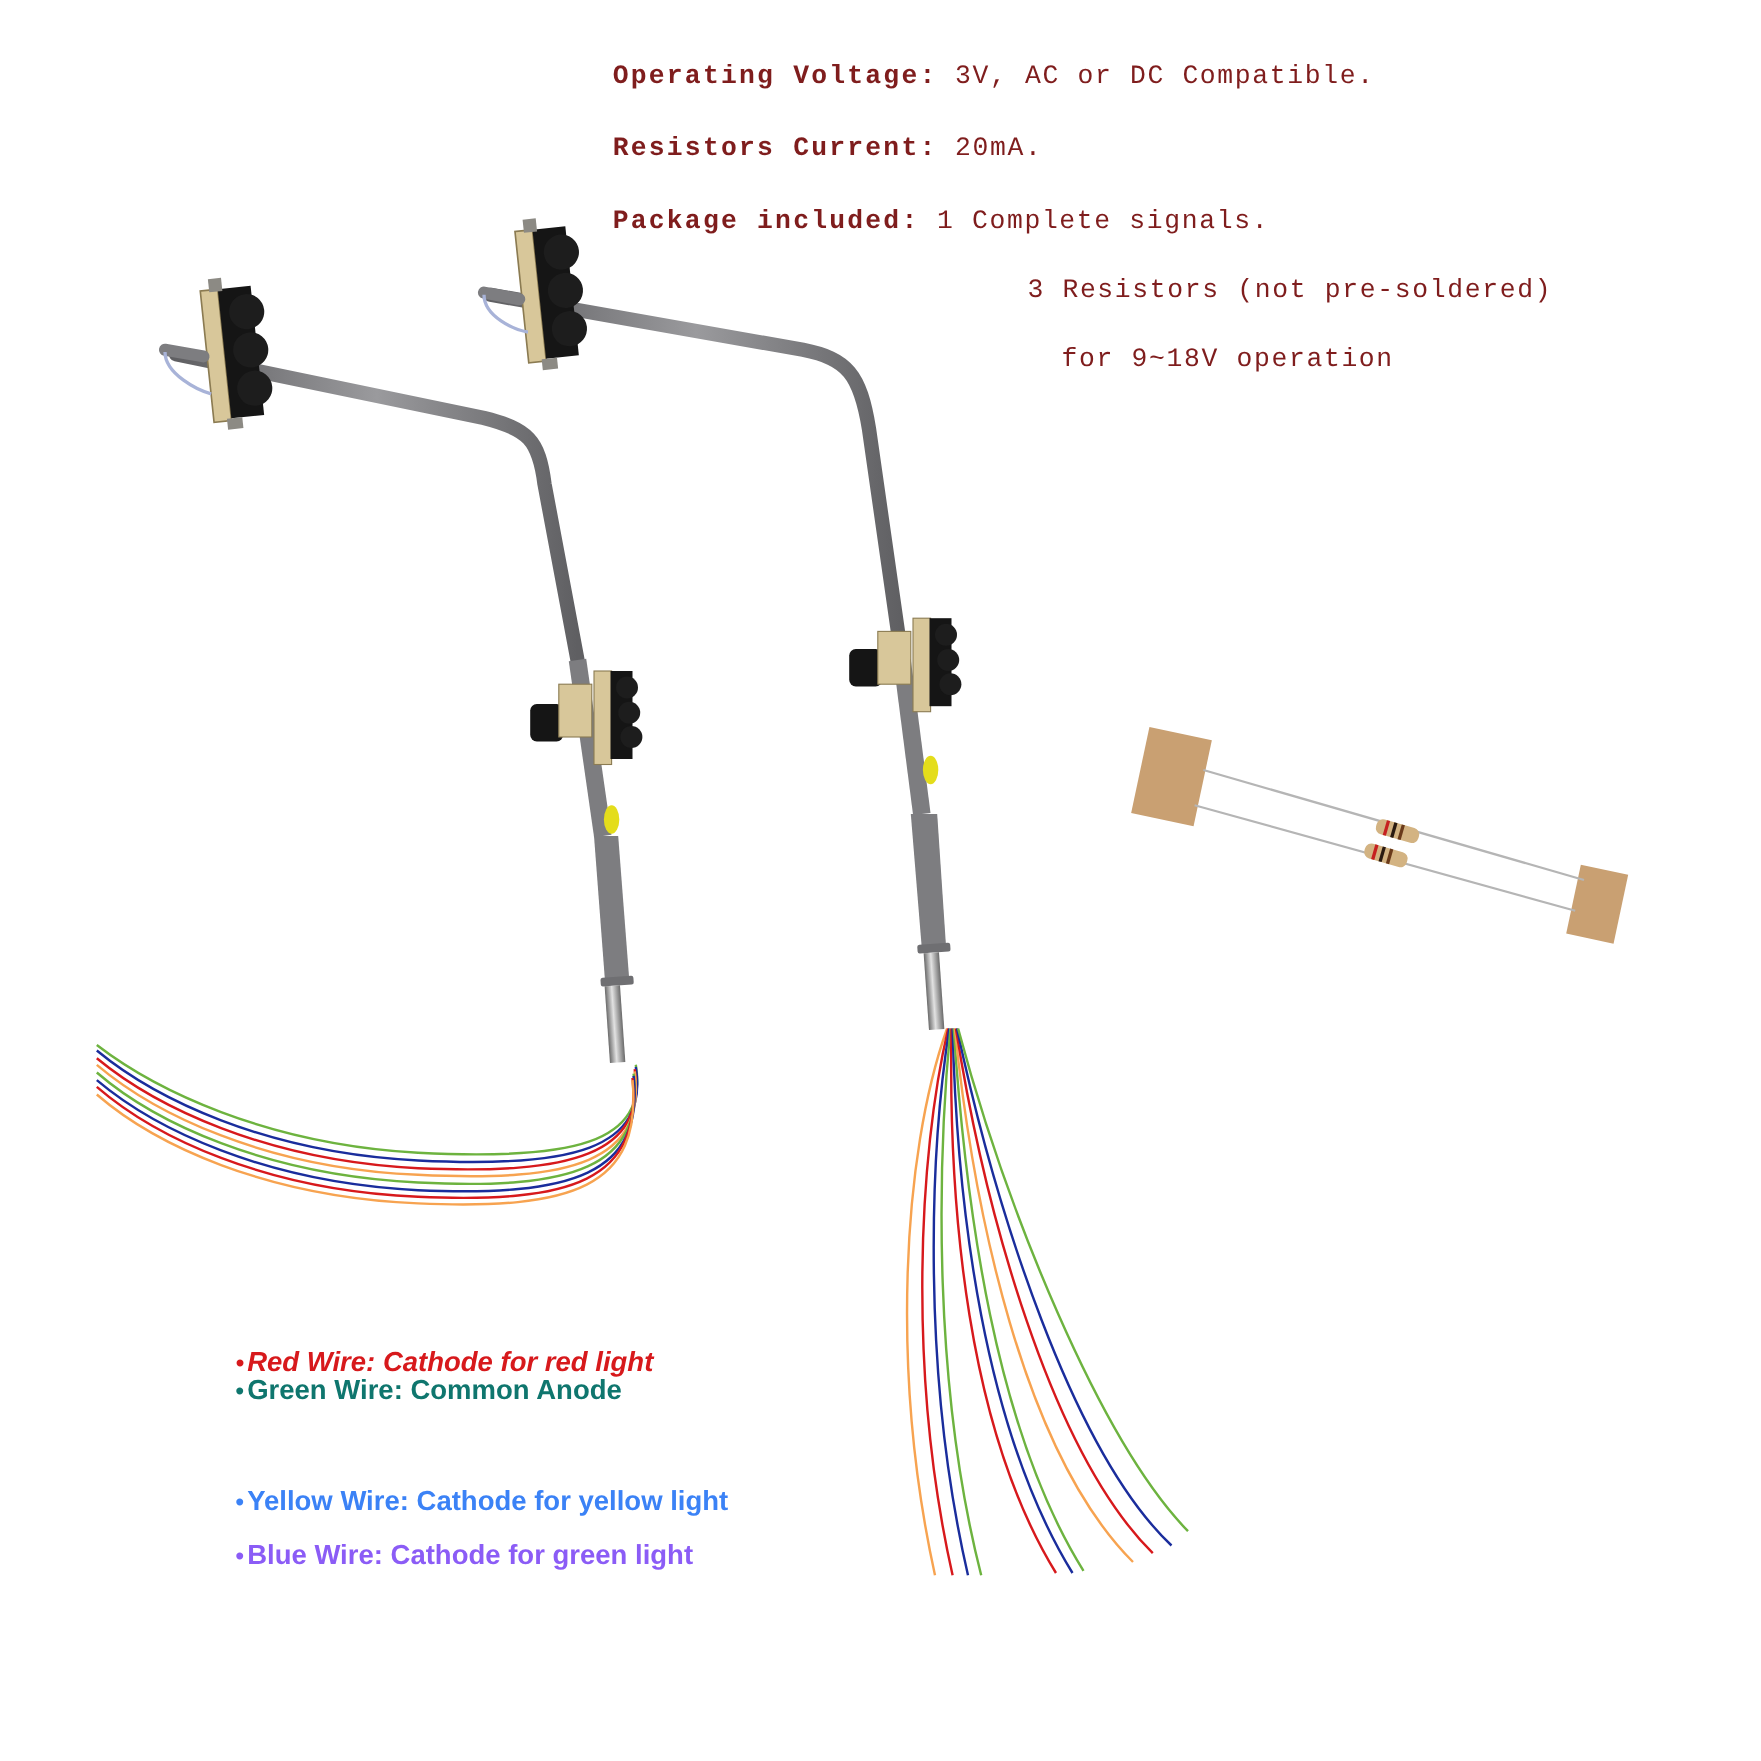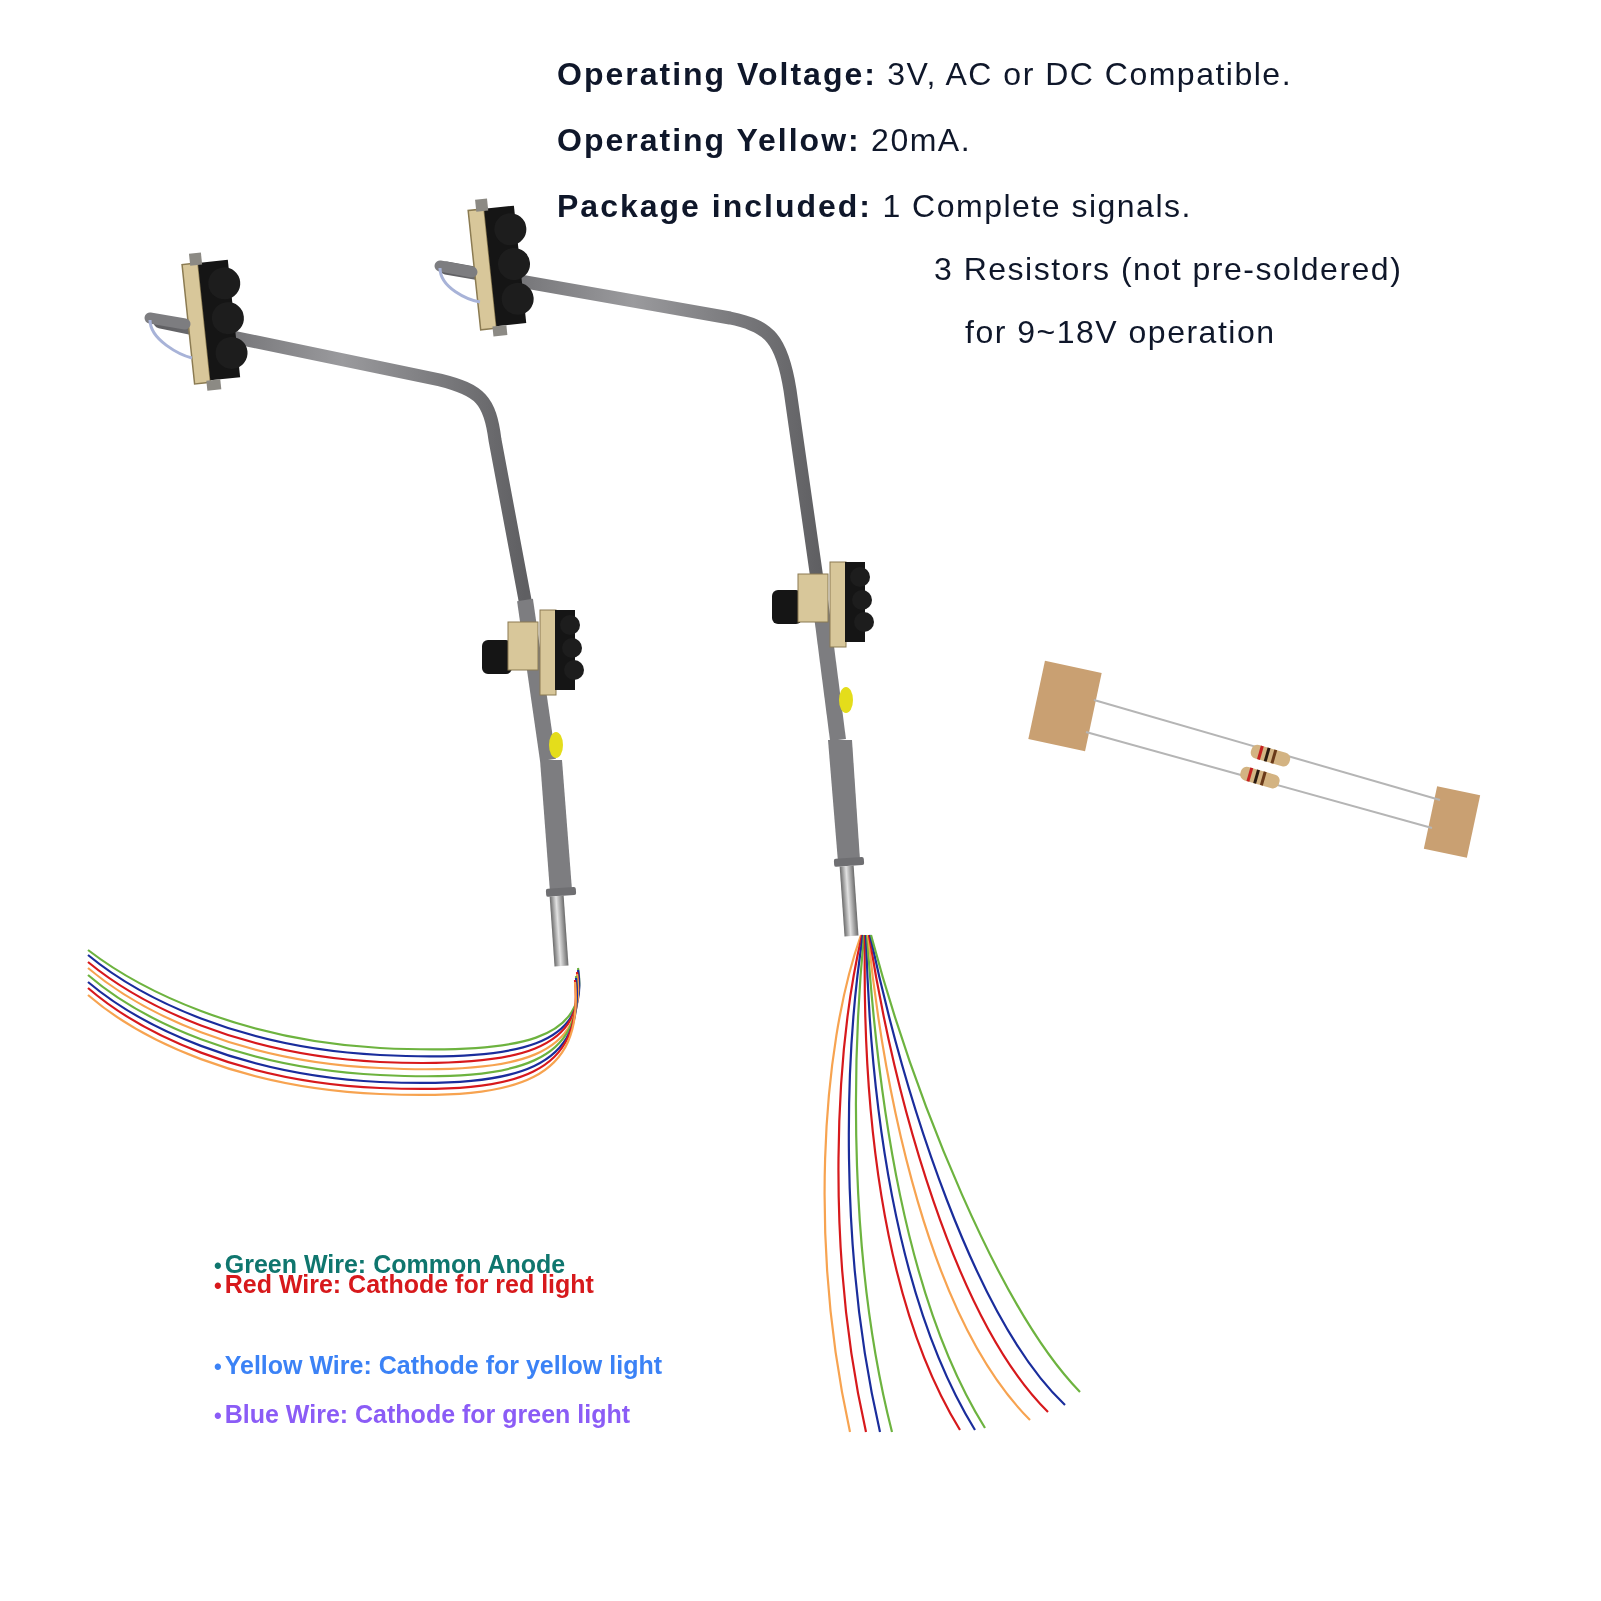--- a/index.html
+++ b/index.html
@@ -1,28 +1,28 @@
 <!DOCTYPE html>
 <html><head>
   <meta charset="utf-8">
   <style>
     html, body { margin: 0; padding: 0; background: #ffffff; }
     body { width: 1601px; height: 1601px; position: relative; overflow: hidden; font-family: "Liberation Sans", sans-serif; }
     .art { position: absolute; left: 0; top: 0; width: 1601px; height: 1601px; }
-    .spec { position: absolute; left: 557px; font-size: 32px; color: #0f172a; letter-spacing: 1.5px; white-space: nowrap; }
+    .spec { position: absolute; left: 557px; font-size: 24px; color: #7f1d1d; letter-spacing: 1.5px; white-space: nowrap; font-family: Liberation Mono, monospace; }
     .spec b { font-weight: 700; letter-spacing: 2px; }
     .spec-1 { top: 56px; }
     .spec-2 { top: 122px; }
     .spec-3 { top: 188px; }
     .spec-4 { top: 251px; left: 934px; }
     .spec-5 { top: 314px; left: 937px; margin-left: 28px; }
     .legend { position: absolute; left: 214px; font-size: 25px; font-weight: 700; white-space: nowrap; }
     .legend .dot { font-size: 22px; margin-right: 3px; }
     .lg-1 { top: 1250px; }
-    .lg-2 { top: 1270px; }
+    .lg-2 { top: 1224px; font-style: italic; }
     .lg-3 { top: 1351px; }
     .lg-4 { top: 1400px; }
   </style>
 </head>
 <body>
 
 <svg class="art" viewBox="0 0 1601 1601" xmlns="http://www.w3.org/2000/svg">
   <defs>
     <linearGradient id="poleG" x1="0" y1="0" x2="1" y2="0">
       <stop offset="0" stop-color="#5f5f62"></stop>
@@ -139,21 +139,21 @@
       <rect x="1262" y="770" width="3" height="14" fill="#6a3a1a"></rect>
     </g>
   </g>
 </svg>
 
 <div class="spec spec-1">
   <b>Operating Voltage:</b>
   <span>3V, AC or DC Compatible.</span>
 </div>
 <div class="spec spec-2">
-  <b>Operating Yellow:</b>
+  <b>Resistors Current:</b>
   <span>20mA.</span>
 </div>
 <div class="spec spec-3">
   <b>Package included:</b>
   <span>1 Complete signals.</span>
 </div>
 <div class="spec spec-4">3 Resistors (not pre-soldered)</div>
 <div class="spec spec-5">for 9~18V operation</div>
 
 <div class="legend lg-1" style="color:#0f766e">

